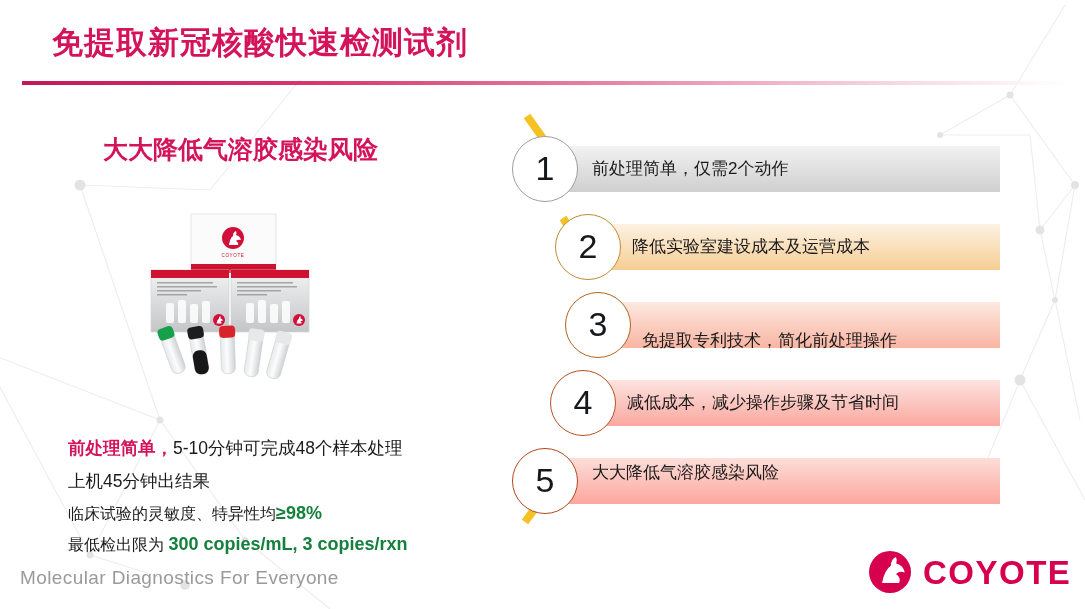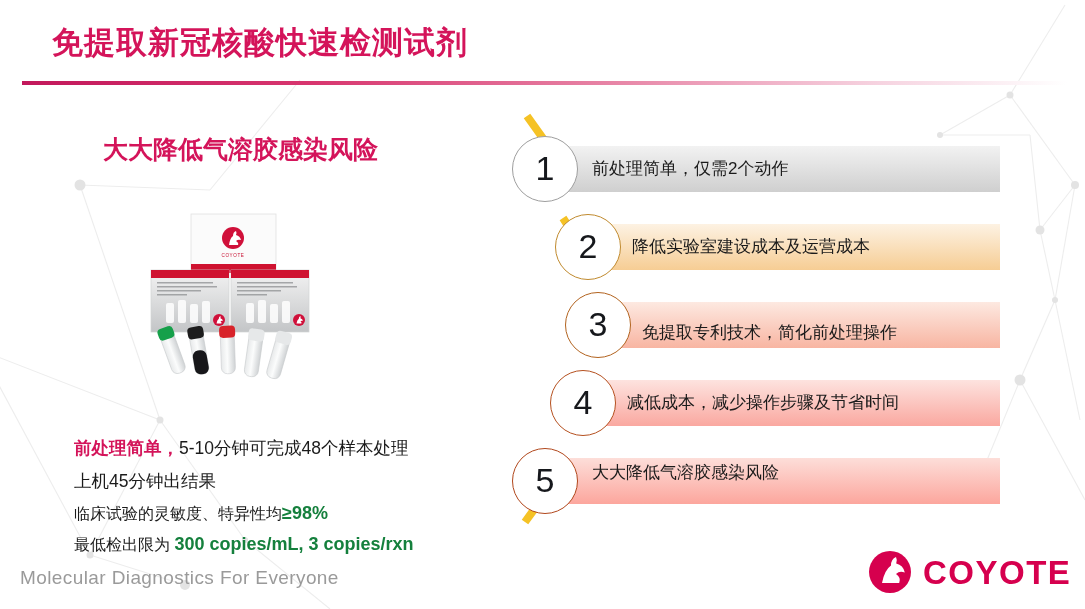--- a/index.html
+++ b/index.html
@@ -33,21 +33,21 @@
     position:absolute;left:103px;top:133px;
     font-size:25px;font-weight:bold;color:#d4145a;
     white-space:nowrap;
   }
 
   #product-photo{
     position:absolute;left:128px;top:200px;width:232px;height:190px;
   }
 
   #left-text{
-    position:absolute;left:74px;top:432px;width:420px;
+    position:absolute;left:68px;top:432px;width:420px;
     color:#1b1b1b;
   }
   .lt-line{white-space:nowrap;}
   .lt-1{font-size:17.5px;line-height:33px;}
   .lt-2{font-size:17.5px;line-height:33px;}
   .lt-3{font-size:16px;line-height:31px;}
   .lt-4{font-size:16px;line-height:31px;}
   .em-pink{color:#d4145a;font-weight:bold;}
   .em-pink-b{color:#15803d;font-weight:bold;font-size:18px;}
 
@@ -245,21 +245,21 @@
     <div class="step-circle" style="left: 17px; top: 338px; border: 1.6px solid rgb(177, 71, 28);"></div>
 
     <div class="step-num" style="left:17px;top:26px;">1</div>
     <div class="step-num" style="left:60px;top:104px;">2</div>
     <div class="step-num" style="left:70px;top:182px;">3</div>
     <div class="step-num" style="left:55px;top:260px;">4</div>
     <div class="step-num" style="left:17px;top:338px;">5</div>
 
     <div class="step-label" style="left:97px;top:36px;">前处理简单，仅需2个动作</div>
     <div class="step-label" style="left:137px;top:114px;font-family:Liberation Serif, serif;">降低实验室建设成本及运营成本</div>
-    <div class="step-label" style="left:147px;top:200px;">免提取专利技术，简化前处理操作</div>
+    <div class="step-label" style="left:147px;top:208px;">免提取专利技术，简化前处理操作</div>
     <div class="step-label" style="left:132px;top:270px;">减低成本，减少操作步骤及节省时间</div>
     <div class="step-label" style="left:97px;top:340px;">大大降低气溶胶感染风险</div>
   </div>
 
   <div id="tagline">Molecular Diagnostics For Everyone</div>
 
   <div id="logo">
     <svg id="logo-mark" viewBox="0 0 44 44" xmlns="http://www.w3.org/2000/svg">
       <circle cx="22" cy="22" r="21" fill="#d6004e"></circle>
       <path d="M14 33 q2.5-13 9-17.5 q0-6.5 5-8.5 q1.6 3.2 0.2 6.6 q7 1.6 8.6 9 q-5-2.4-8.8 1.4 q5.4 3.6 3.2 9 z" fill="#ffffff"></path>

